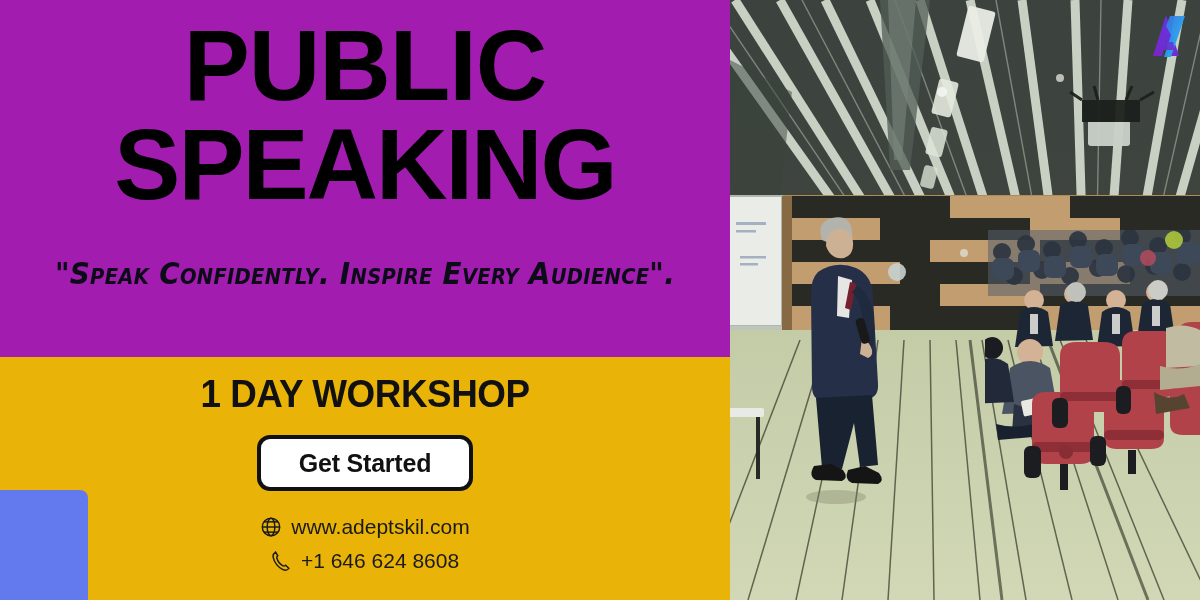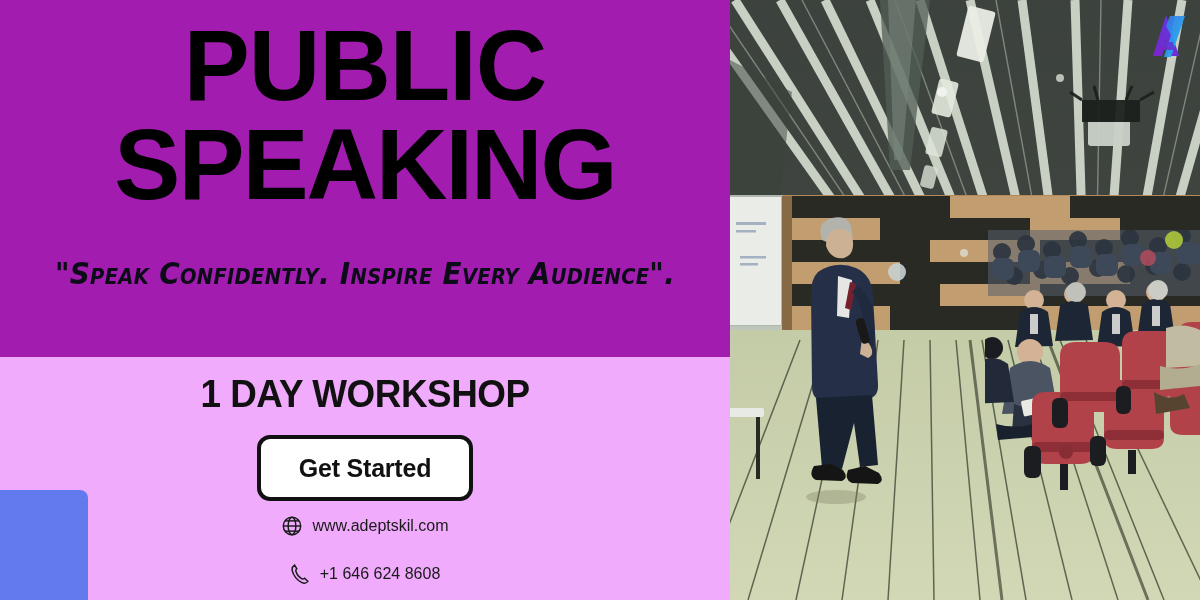--- a/index.html
+++ b/index.html
@@ -47,51 +47,51 @@
     font-variant:small-caps;
     letter-spacing:0.3px;
     transform:scaleX(0.93);
     white-space:nowrap;
   }
 
   
   .lower-panel {
     position:absolute; left:0; top:357px;
     width:730px; height:243px;
-    background:#f0abfc;
+    background:#eab308;
   }
   .workshop-line {
     position:absolute; left:0; top:16px; width:730px;
     text-align:center;
     color:#111111;
     font-weight:700; font-size:38px;
     letter-spacing:-0.5px;
     transform:scaleX(0.97);
   }
   .cta-wrap {
     position:absolute; left:0; top:78px; width:730px;
     display:flex; justify-content:center;
   }
   .cta-button {
     display:inline-flex; align-items:center; justify-content:center;
-    min-width:178px; height:66px; padding:0 38px;
+    min-width:178px; height:56px; padding:0 38px;
     border:4px solid #111111; border-radius:13px;
     background:#ffffff; color:#111111;
     font-weight:700; font-size:25px; letter-spacing:-0.2px;
     cursor:pointer;
   }
 
   .contact-row {
     position:absolute; left:0; width:730px;
     display:flex; align-items:center; justify-content:center;
     gap:60px;
-    color:#1a1a1a; font-size:16px; font-weight:400;
+    color:#1a1a1a; font-size:21px; font-weight:400;
   }
   .contact-row.row1 { top:158px; }
-  .contact-row.row2 { top:206px; }
+  .contact-row.row2 { top:192px; }
   .contact-item { display:flex; align-items:center; gap:9px; white-space:nowrap; }
   .contact-item .ico { display:flex; align-items:center; flex:0 0 auto; }
 
   
   .square-bl {
     position:absolute; left:-12px; top:490px;
     width:100px; height:112px;
     background:#6379ee;
     border-radius:0 8px 0 0;
   }

